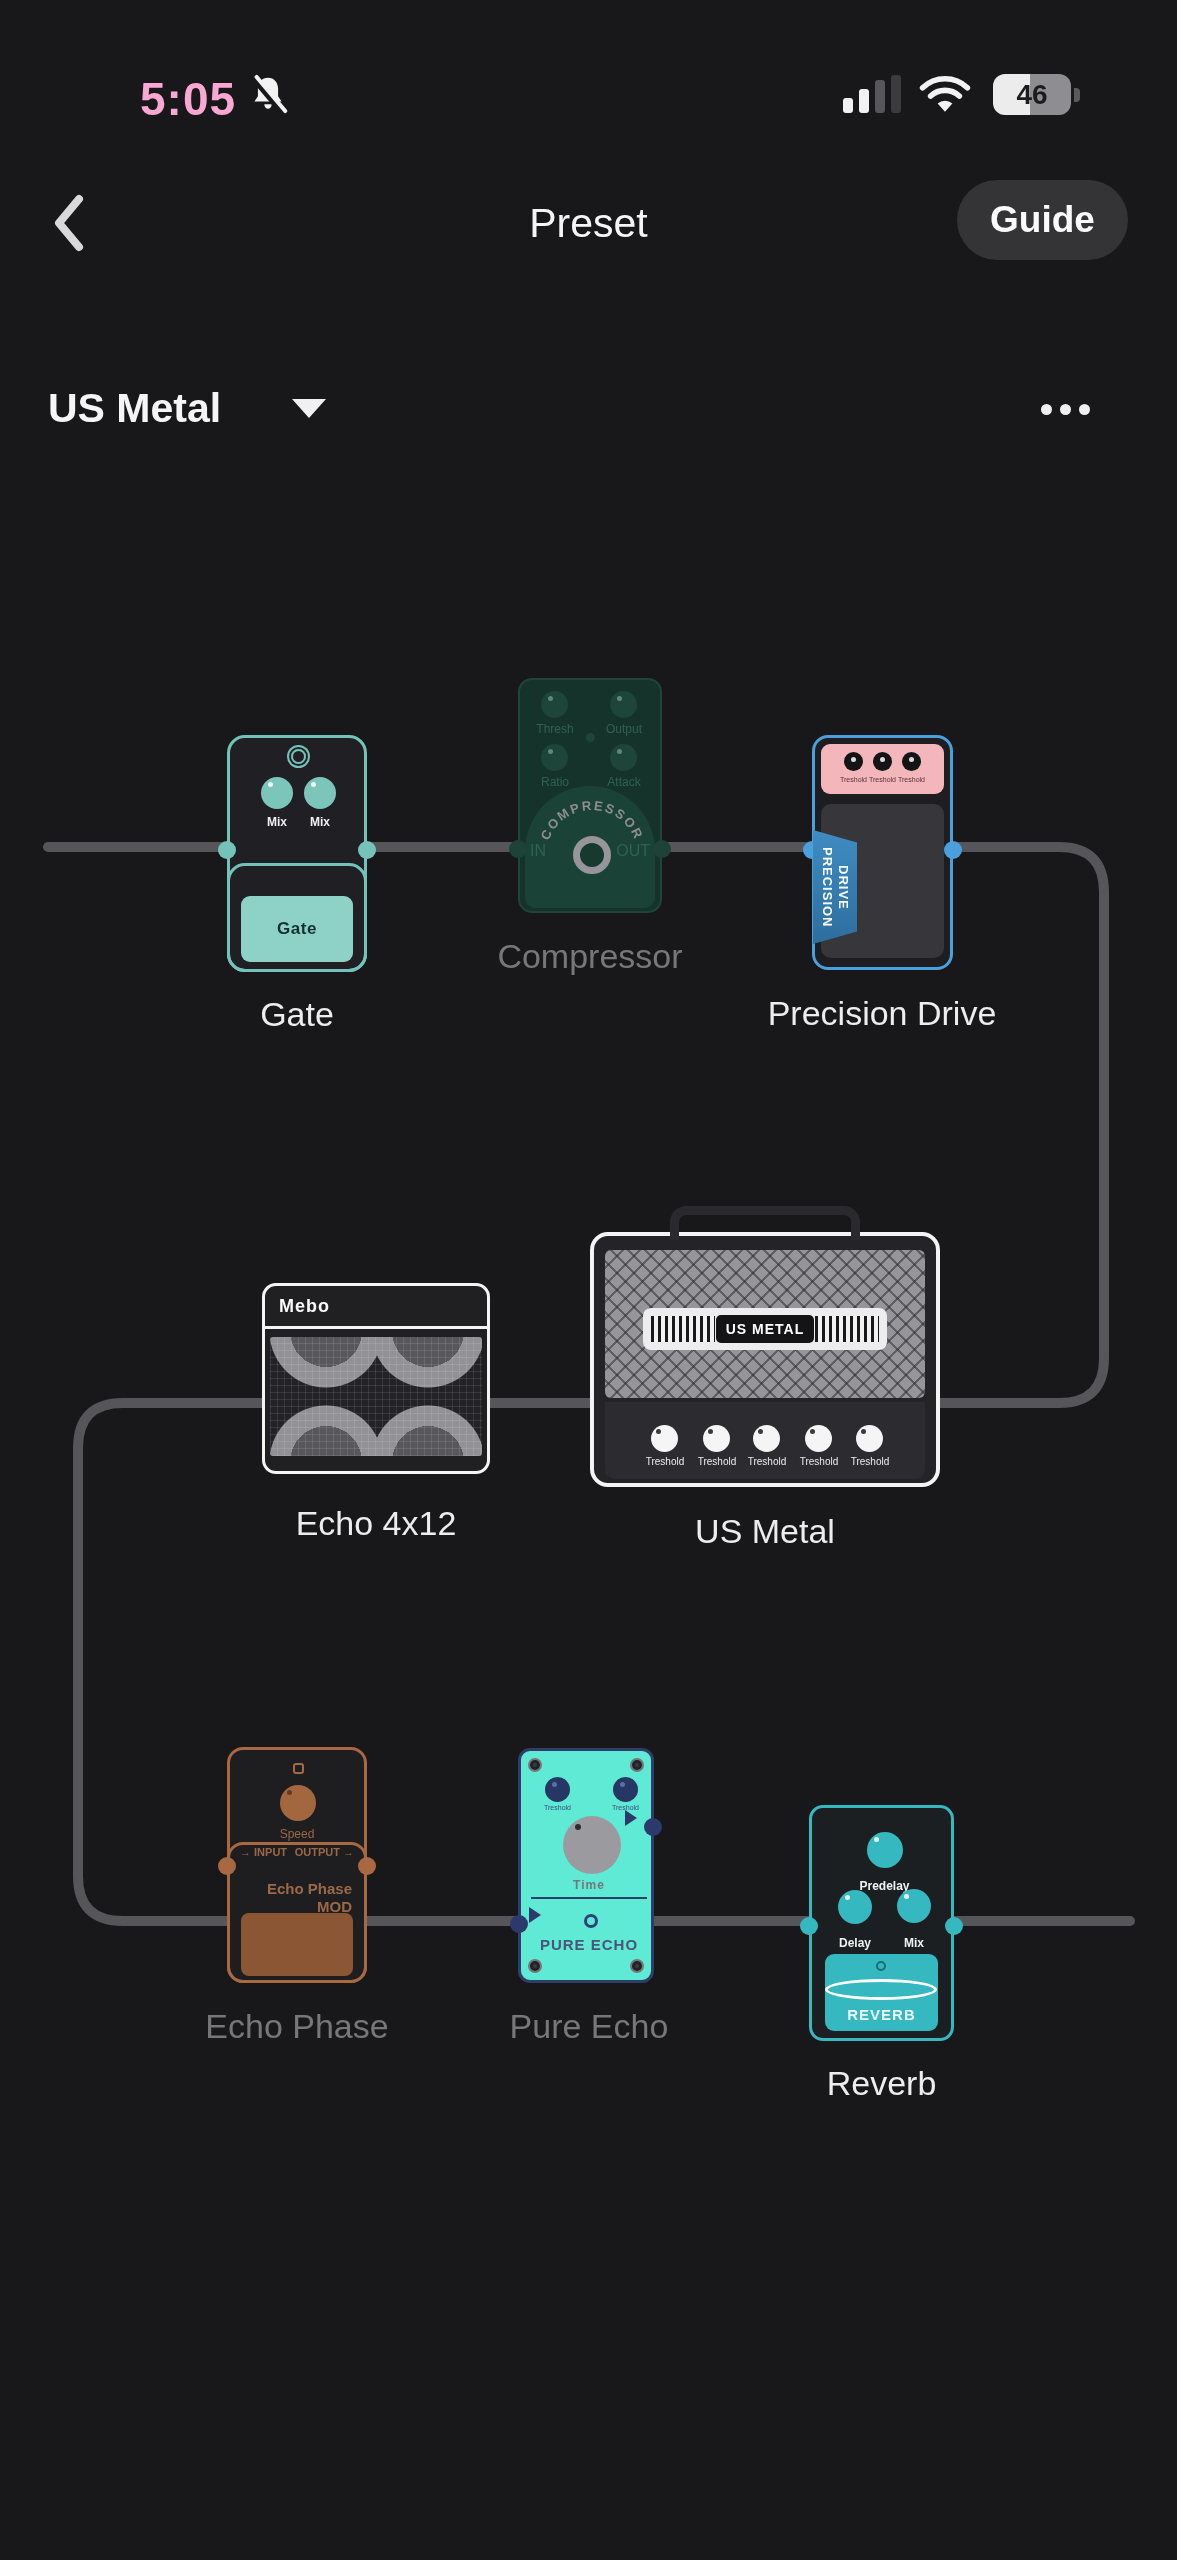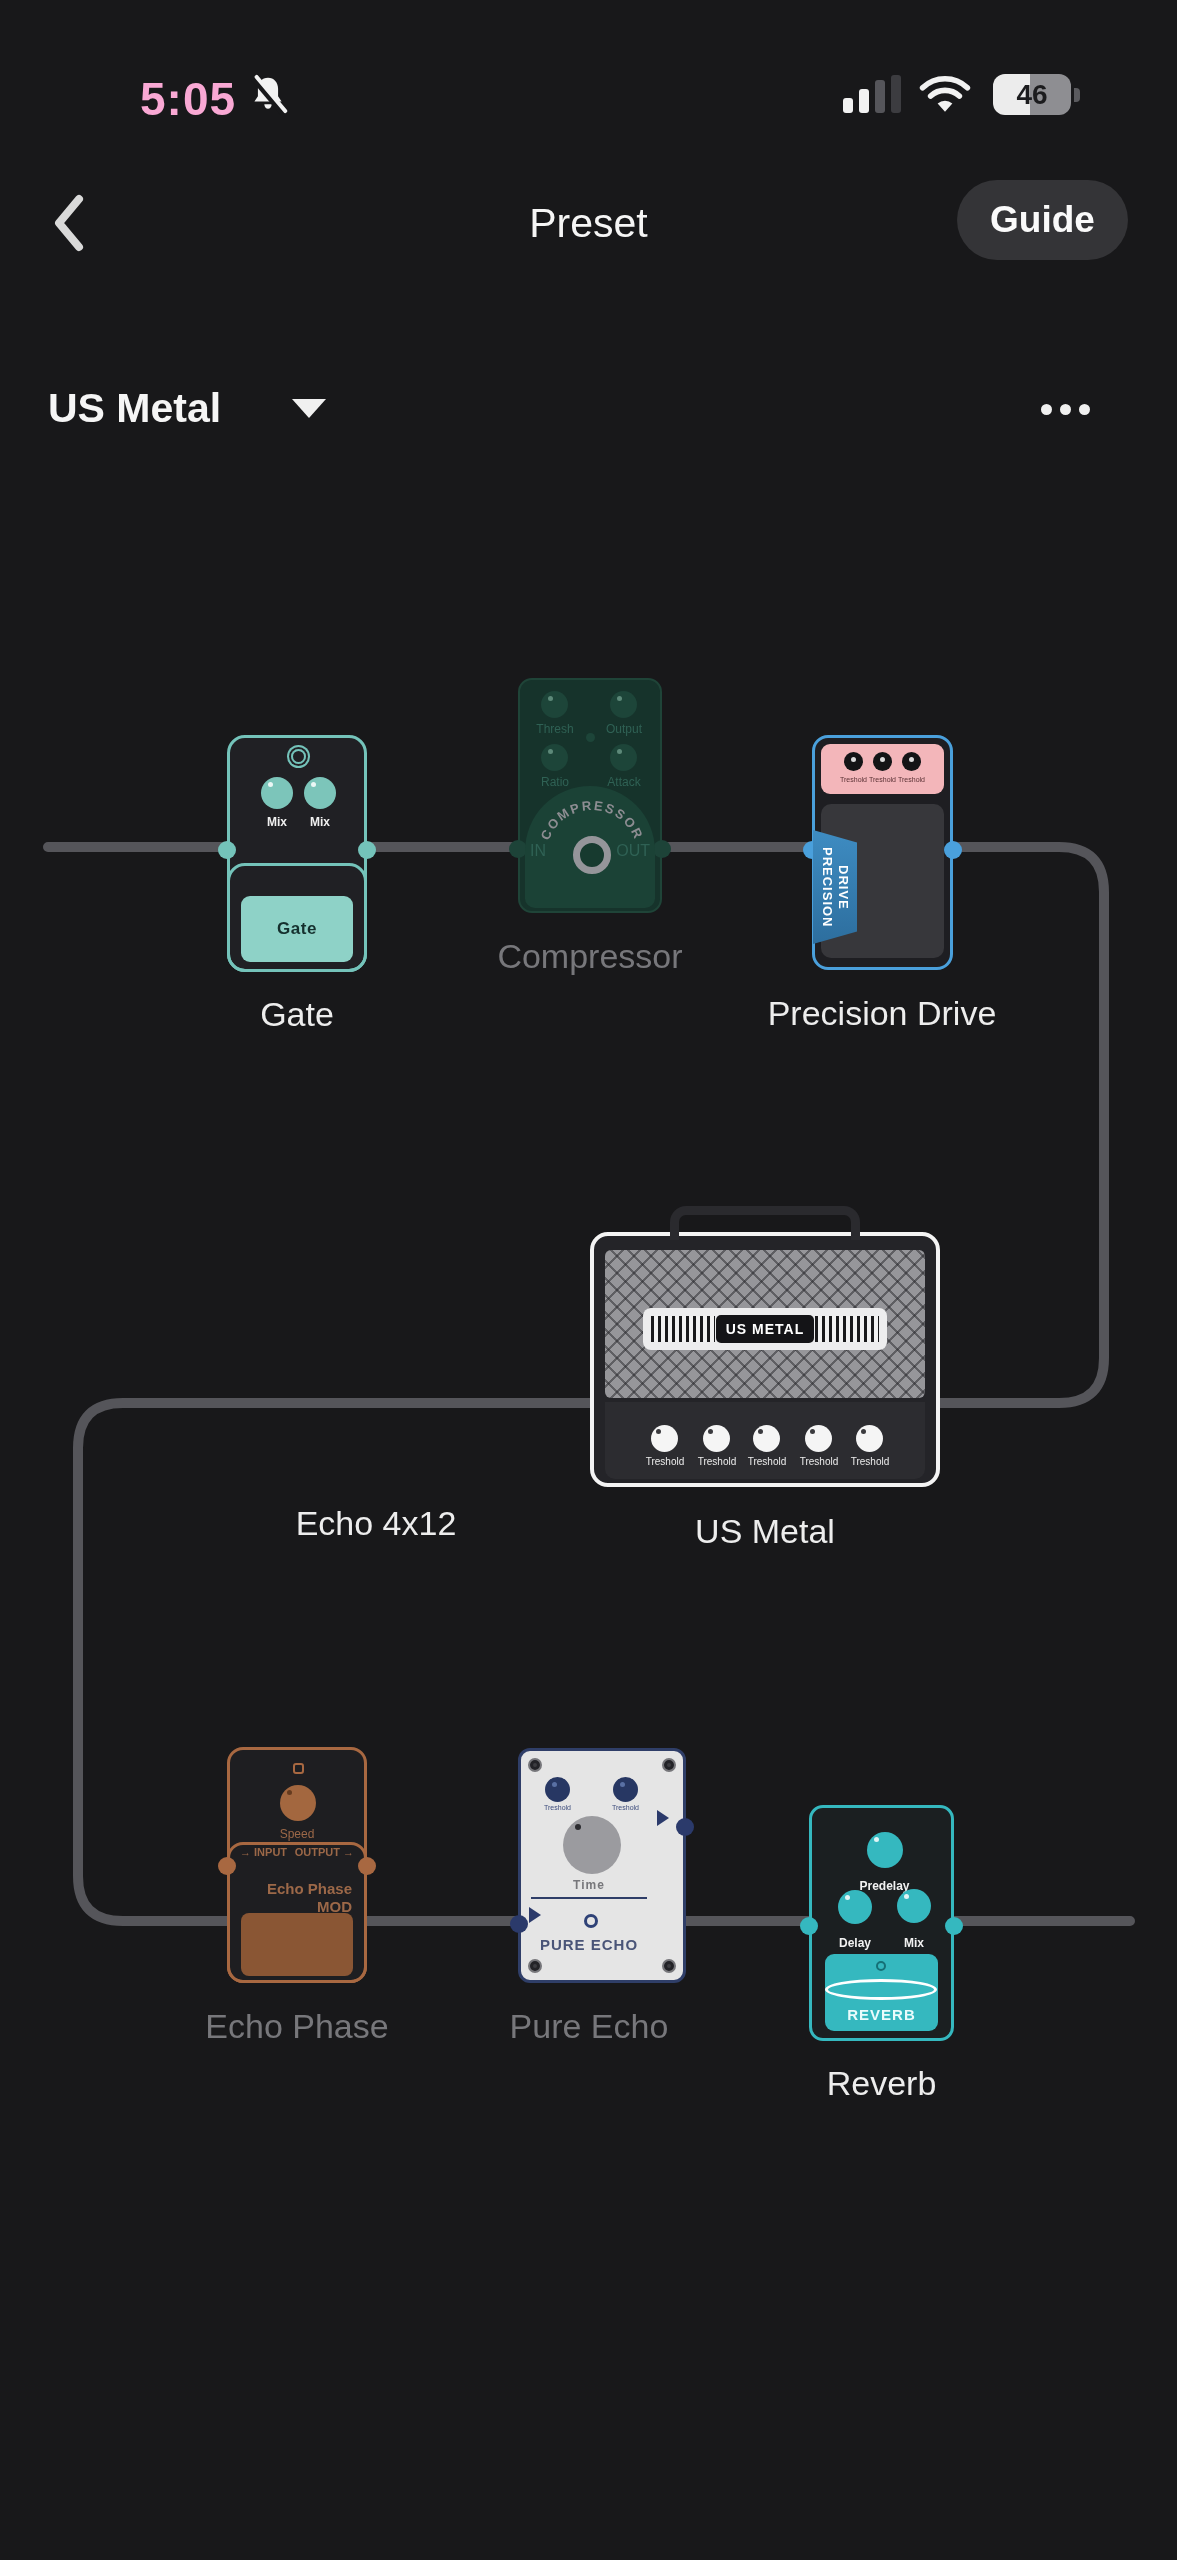--- a/index.html
+++ b/index.html
@@ -88,21 +88,21 @@
   #echo{left:227px;top:1747px;width:140px;height:236px;border:3px solid #a86841;border-radius:16px;background:#1e1e21;}
   #echo .led{left:63px;top:13px;width:11px;height:11px;border:2px solid #a86841;border-radius:3px;}
   #echo .knob{left:50px;top:35px;width:36px;height:36px;background:#a3673f;}
   #echo .knob::after{background:rgba(60,30,10,.6);}
   #echo .speed{top:77px;left:0;width:134px;font-size:12px;color:#9c6848;}
   #echo .inner{left:-3px;right:-3px;top:92px;bottom:-3px;border:3px solid #a86841;border-radius:16px;}
   #echo .io{top:96px;font-size:11px;font-weight:bold;color:#9c6848;}
   #echo .name{top:130px;right:12px;text-align:right;font-size:15px;font-weight:bold;color:#9c6848;line-height:1.2;}
   #echo .pad{left:11px;top:163px;width:112px;height:63px;border-radius:8px;background:#8a5634;}
   
-  #pecho{left:518px;top:1748px;width:168px;height:235px;border:3px solid #2f3e68;border-radius:12px;background:#e5e5e5;}
+  #pecho{left:518px;top:1748px;width:136px;height:235px;border:3px solid #2f3e68;border-radius:12px;background:#5eead4;}
   #pecho .screw{position:absolute;width:14px;height:14px;border-radius:50%;border:2px solid #76767a;background:#3c3c40;box-shadow:inset 0 0 0 3px #232327;}
   #pecho .knob{width:25px;height:25px;background:#273763;top:26px;}
   #pecho .knob::after{background:rgba(140,170,230,.5);}
   #pecho .klabel{font-size:7px;color:#3d4c7c;top:53px;width:45px;}
   #pecho .bigknob{left:42px;top:65px;width:58px;height:58px;border-radius:50%;background:#9b9b9f;}
   #pecho .bigknob::after{content:'';position:absolute;width:6px;height:6px;border-radius:50%;background:#2c2c30;top:8px;left:12px;}
   #pecho .time{top:127px;left:0;width:136px;font-size:12px;color:#77777b;}
   #pecho .divider{left:10px;top:146px;width:116px;height:2px;background:#2f3e68;}
   #pecho .ledring{left:63px;top:163px;width:14px;height:14px;border:3px solid #2f4277;border-radius:50%;}
   #pecho .pname{top:185px;left:0;width:136px;font-size:15px;font-weight:bold;color:#4a5578;letter-spacing:1px;}
@@ -212,20 +212,26 @@
       <span class="klabel" style="left:70px">Treshold</span>
     </span>
     <span class="abs body"></span>
     <span class="abs banner">
         <span>PRECISION
 DRIVE</span>
       </span>
   </div>
   <div class="plabel" style="left:732px;top:994px;width:300px">Precision Drive</div>
 
+  <div class="pedal" id="mebo">
+    <span class="abs band">
+        <span>Mebo</span>
+      </span>
+    <span class="abs grille"></span>
+  </div>
   <div class="plabel" style="left:222px;top:1504px;width:308px">Echo 4x12</div>
 
   <div class="pedal" id="amp">
     <span class="abs handle"></span>
     <span class="abs grille"></span>
     <span class="abs badge">
       <span class="stripes"></span>
       <span class="badge-name">US METAL</span>
       <span class="stripes"></span>
     </span>

